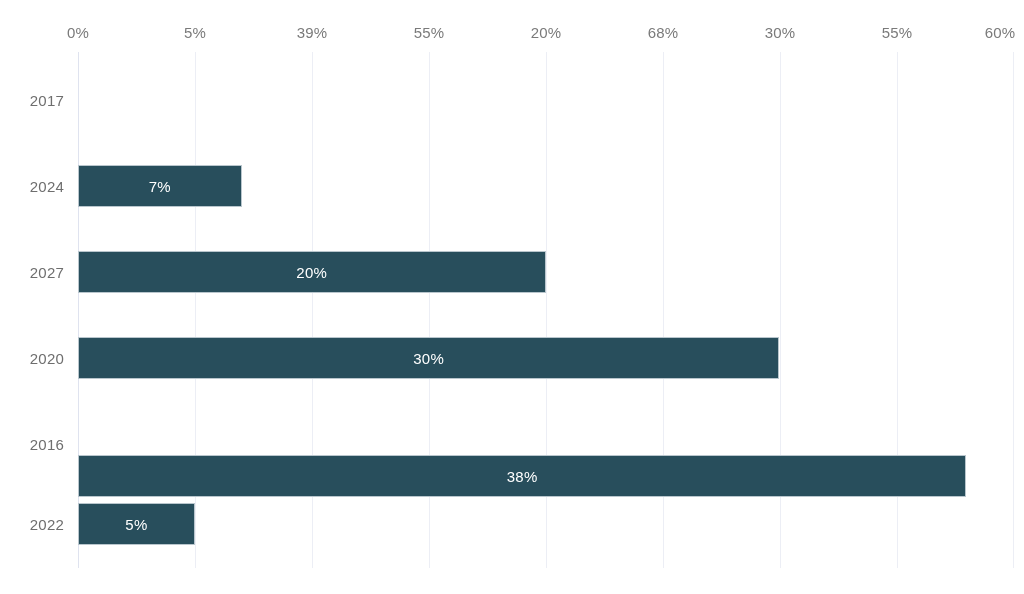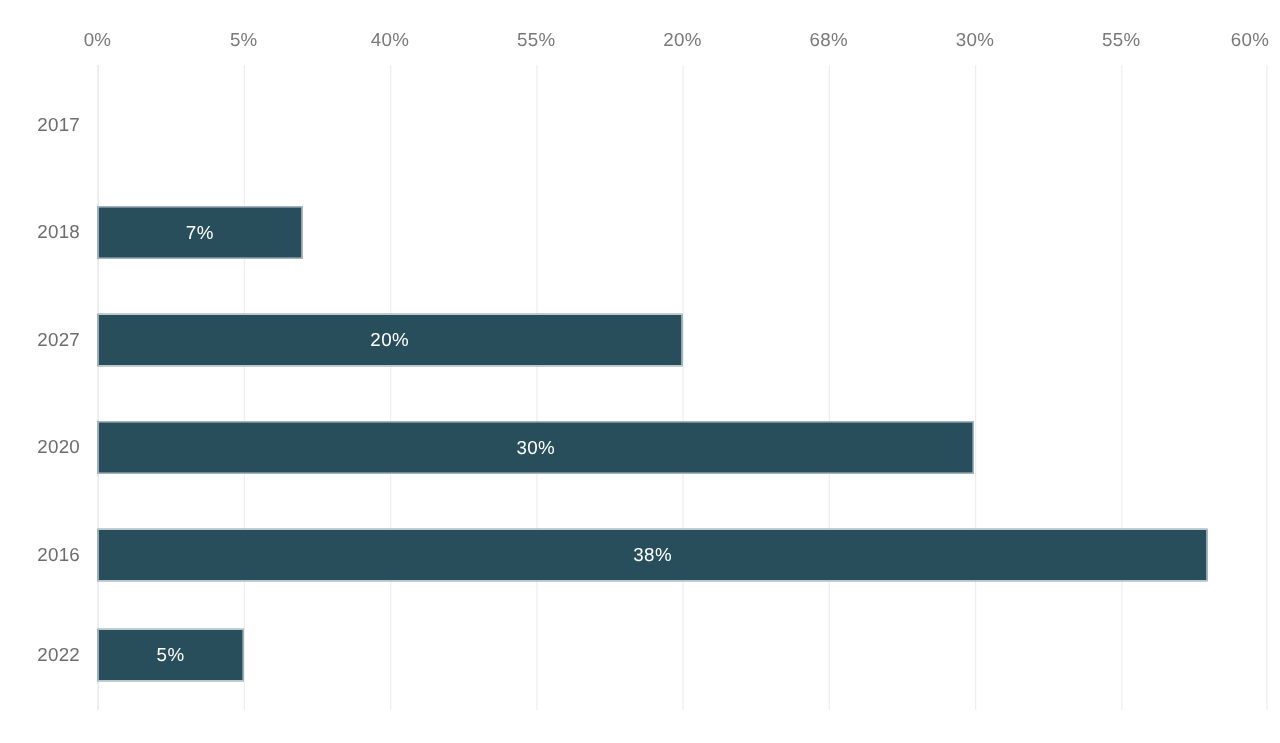--- a/index.html
+++ b/index.html
@@ -114,21 +114,21 @@
   }
 </style>
 </head>
 <body>
 
 <div id="chart-root">
 
   <div class="x-axis">
     <span class="x-tick-label" style="left:78px">0%</span>
     <span class="x-tick-label" style="left:195px">5%</span>
-    <span class="x-tick-label" style="left:312px">40%</span>
+    <span class="x-tick-label" style="left:312px">39%</span>
     <span class="x-tick-label" style="left:429px">55%</span>
     <span class="x-tick-label" style="left:546px">20%</span>
     <span class="x-tick-label" style="left:663px">68%</span>
     <span class="x-tick-label" style="left:780px">30%</span>
     <span class="x-tick-label" style="left:897px">55%</span>
     <span class="x-tick-label" style="left:1000px">60%</span>
   </div>
 
   <div class="gridlines">
     <div class="gridline zero" style="left:78px"></div>
@@ -137,21 +137,21 @@
     <div class="gridline" style="left:429px"></div>
     <div class="gridline" style="left:546px"></div>
     <div class="gridline" style="left:663px"></div>
     <div class="gridline" style="left:780px"></div>
     <div class="gridline" style="left:897px"></div>
     <div class="gridline" style="left:1013px"></div>
   </div>
 
   <div class="y-axis">
     <span class="y-tick-label" style="top:48px">2017</span>
-    <span class="y-tick-label" style="top:134px">2018</span>
+    <span class="y-tick-label" style="top:134px">2024</span>
     <span class="y-tick-label" style="top:220px">2027</span>
     <span class="y-tick-label" style="top:306px">2020</span>
     <span class="y-tick-label" style="top:392px">2016</span>
     <span class="y-tick-label" style="top:472px">2022</span>
   </div>
 
   <div class="plot">
     <div class="bar-row" style="top:48px">
       
     </div>
@@ -164,21 +164,21 @@
       <div class="bar" style="left: 78px; width: 467.5px; background: rgb(40, 78, 92); border-color: rgb(185, 198, 205);">
         <span class="bar-value">20%</span>
       </div>
     </div>
     <div class="bar-row" style="top:306px">
       <div class="bar" style="left: 78px; width: 701.25px; background: rgb(40, 78, 92); border-color: rgb(185, 198, 205);">
         <span class="bar-value">30%</span>
       </div>
     </div>
     <div class="bar-row" style="top:392px">
-      <div class="bar" style="left: 78px; width: 888.25px; background: rgb(40, 78, 92); border-color: rgb(185, 198, 205);">
+      <div class="bar" style="left: 78px; width: 888.25px; background: rgb(40, 78, 92); border-color: rgb(185, 198, 205); margin-top: 32px;">
         <span class="bar-value">38%</span>
       </div>
     </div>
     <div class="bar-row" style="top:472px">
       <div class="bar" style="left: 78px; width: 116.875px; background: rgb(40, 78, 92); border-color: rgb(185, 198, 205);">
         <span class="bar-value">5%</span>
       </div>
     </div>
   </div>
 

